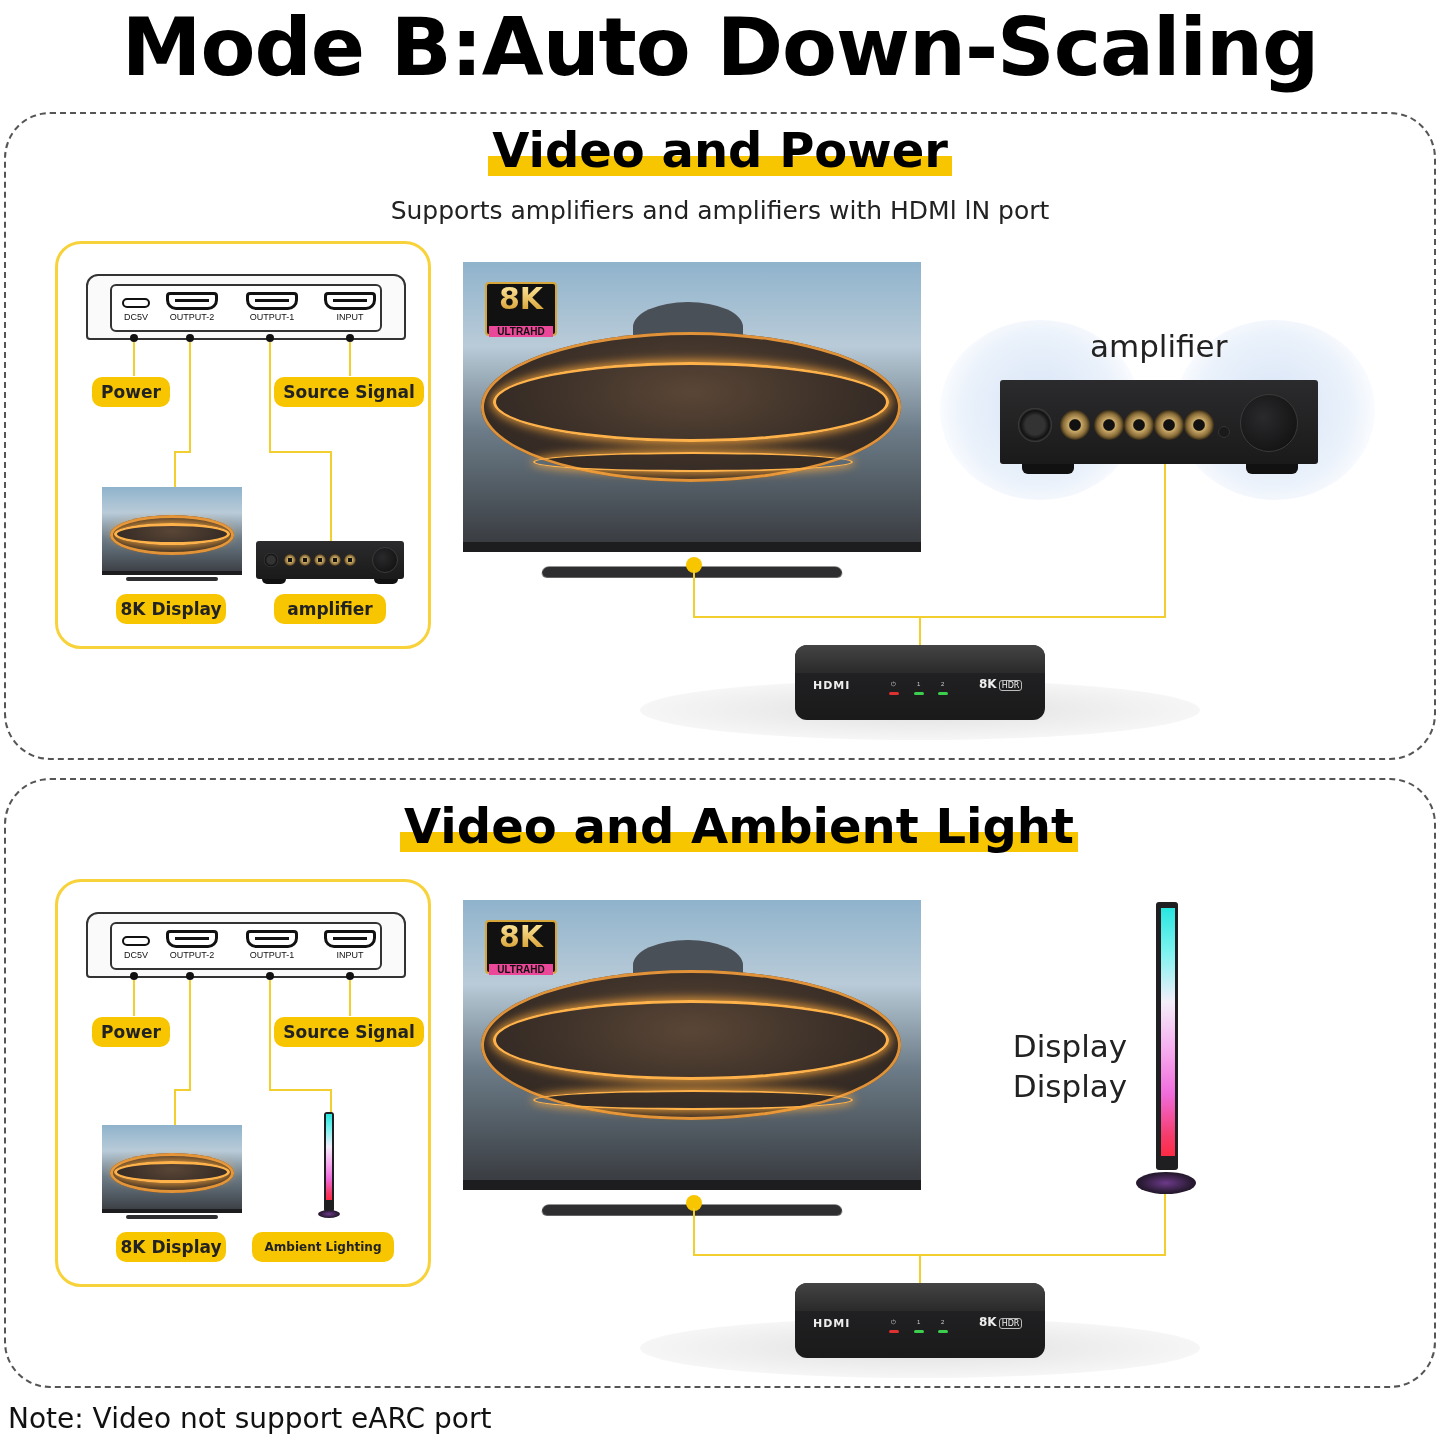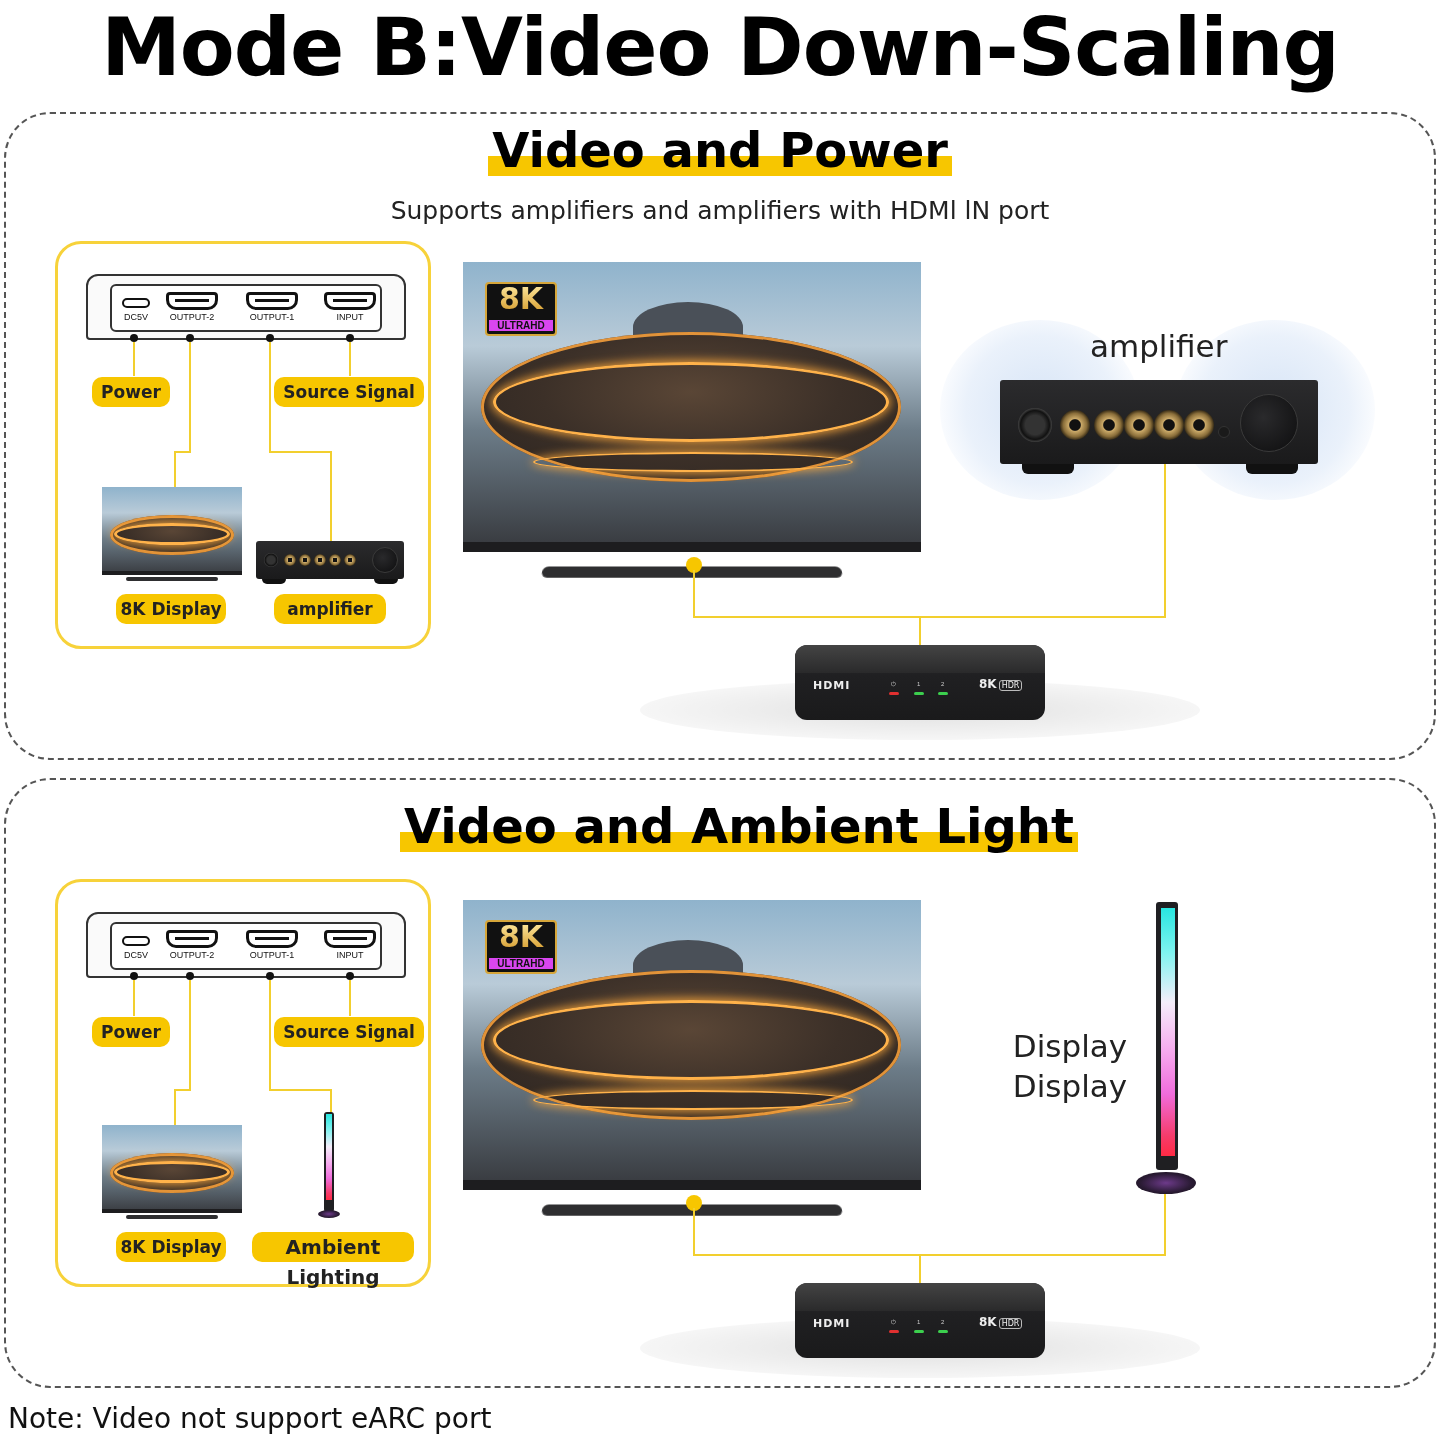--- a/index.html
+++ b/index.html
@@ -95,21 +95,21 @@
     }
     .tv-bezel { position: absolute; background: #1d1d1f; }
     .tv-stand { position: absolute; background: #2e2e30; border-radius: 6px; }
 
     .badge-8k {
       position: absolute; background: #111; border: 2px solid #d6a63a; border-radius: 4px;
       text-align: center; color: #f0c050;
     }
     .badge-8k .big { font-family: "DejaVu Sans", sans-serif; font-weight: 900; font-size: 30px; line-height: 30px; display: block;
       background: linear-gradient(180deg,#ffe9a0,#d49a2a); -webkit-background-clip: text; background-clip: text; color: transparent; }
-    .badge-8k .small { font-family: "Liberation Sans", sans-serif; font-weight: bold; font-size: 10px; line-height: 11px; display: block; background: #d946ef; color: #111; margin: 6px 2px 2px; }
+    .badge-8k .small { font-family: "Liberation Sans", sans-serif; font-weight: bold; font-size: 10px; line-height: 11px; display: block; background: #ec4899; color: #111; margin: 12px 2px 2px; }
 
     
     .amp-body {
       position: absolute; background: linear-gradient(180deg, #2b2b2d, #1a1a1b); border-radius: 3px;
     }
     .amp-foot { position: absolute; background: #111; border-radius: 0 0 6px 6px; }
     .amp-jack {
       position: absolute; border-radius: 50%;
       background: radial-gradient(circle, #111 25%, #caa968 30%, #8a6e3a 55%, #3a2e18 70%);
     }
@@ -154,21 +154,21 @@
       position: absolute; font-family: "DejaVu Sans", sans-serif; font-size: 31px; color: #222; text-align: center; line-height: 40px;
     }
 
     .note {
       position: absolute; left: 8px; top: 1402px; font-family: "DejaVu Sans", sans-serif; font-size: 28px; color: #111;
     }
   </style>
 </head>
 <body>
 
-<div class="main-title">Mode B:Video Down-Scaling</div>
+<div class="main-title">Mode B:Auto Down-Scaling</div>
 
 <div class="panel panel-top"></div>
 
 <div class="section-title" style="top:122px;">
   <span><span class="txt">Video and Power</span></span>
 </div>
 <div class="subtitle" style="top:196px;">Supports amplifiers and amplifiers with HDMl lN port</div>
 
 <div class="diagram-box" style="top:241px; height:408px;">
   <div class="port-strip">
@@ -331,21 +331,21 @@
   </div>
   <div class="tv-bezel" style="left:44px; top:327px; width:140px; height:4px;"></div>
   <div class="tv-stand" style="left:68px; top:333px; width:92px; height:4px;"></div>
 
   <div class="light-bar" style="left:266px; top:230px; width:10px; height:100px;">
     <div class="light-glow" style="left:2px; top:2px; width:6px; height:86px;"></div>
   </div>
   <div class="light-base" style="left:260px; top:328px; width:22px; height:8px;"></div>
 
   <div class="pill" style="left:58px; top:350px; width:110px;">8K Display</div>
-  <div class="pill" style="left:194px; top:350px; width:162px; font-size:20px;">Ambient Lighting</div>
+  <div class="pill" style="left:194px; top:350px; width:142px; font-size:12px;">Ambient Lighting</div>
 </div>
 
 <div class="tv-screen" style="left:463px; top:900px; width:458px; height:280px;">
   <div class="ufo-dome" style="left:170px; top:40px; width:110px; height:50px;"></div>
   <div class="ufo" style="left:18px; top:70px; width:420px; height:150px;"></div>
   <div class="ufo-ring" style="left:30px; top:100px; width:396px; height:80px;"></div>
   <div class="ufo-ring" style="left:70px; top:190px; width:320px; height:20px; border-width:2px;"></div>
   <div class="badge-8k" style="left:22px; top:20px; width:72px; height:54px;">
     <span class="big">8K</span>
     <span class="small">ULTRAHD</span>

